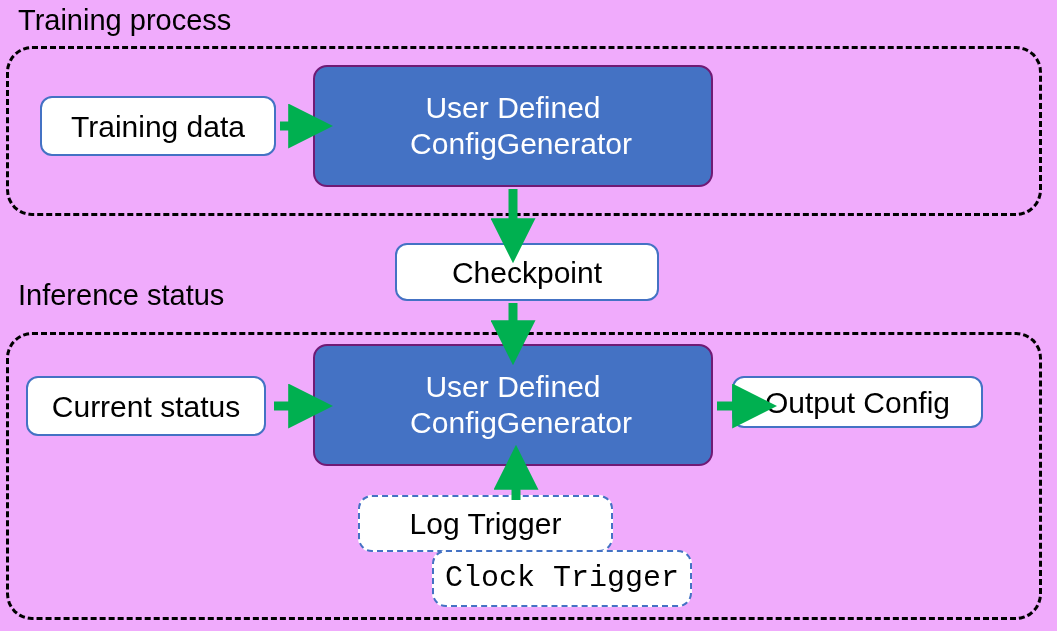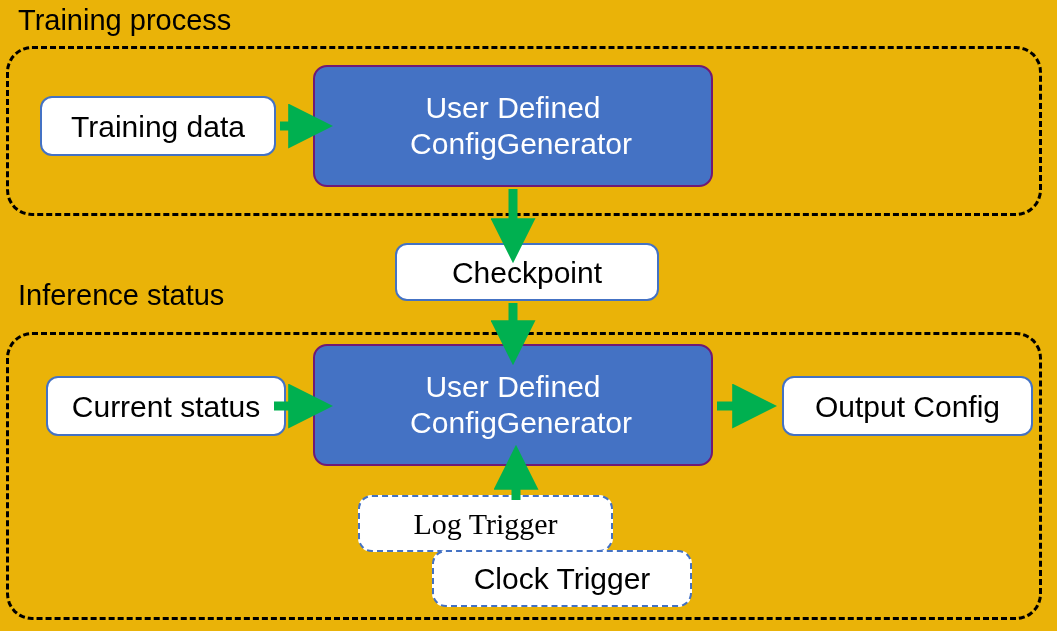--- a/index.html
+++ b/index.html
@@ -8,21 +8,21 @@
     background: #ffffff;
   }
   body {
     font-family: "Liberation Sans", sans-serif;
     -webkit-font-smoothing: antialiased;
   }
   #canvas {
     position: relative;
     width: 1057px;
     height: 631px;
-    background: #eab308;
+    background: #f0abfc;
     overflow: hidden;
   }
 
   
   .section-caption {
     position: absolute;
     color: #000000;
     font-size: 29px;
     line-height: 1;
     white-space: nowrap;
@@ -118,40 +118,40 @@
   </div>
 
   <div class="node-data" style="left:395px; top:243px; width:264px; height:58px;">
     <span>Checkpoint</span>
   </div>
 
   <div class="section-caption" style="left:18px; top:281px;">Inference status</div>
 
   <div class="process-container" style="left:6px; top:332px; width:1036px; height:288px;"></div>
 
-  <div class="node-data" style="left:46px; top:376px; width:240px; height:60px;">
+  <div class="node-data" style="left:26px; top:376px; width:240px; height:60px;">
     <span>Current status</span>
   </div>
 
   <div class="node-process" style="left:313px; top:344px; width:400px; height:122px;">
     <div>
       <span>User Defined</span>
       <span class="line2">ConfigGenerator</span>
     </div>
   </div>
 
-  <div class="node-data" style="left:782px; top:376px; width:251px; height:60px;">
+  <div class="node-data" style="left:732px; top:376px; width:251px; height:52px;">
     <span>Output Config</span>
   </div>
 
-  <div class="node-trigger" style="left:358px; top:495px; width:255px; height:57px;font-family:Liberation Serif, serif;">
+  <div class="node-trigger" style="left:358px; top:495px; width:255px; height:57px;">
     <span>Log Trigger</span>
   </div>
 
-  <div class="node-trigger" style="left:432px; top:550px; width:260px; height:57px;">
+  <div class="node-trigger" style="left:432px; top:550px; width:260px; height:57px;font-family:Liberation Mono, monospace;">
     <span>Clock Trigger</span>
   </div>
 
   <svg id="arrow-layer" viewBox="0 0 1057 631">
     <defs>
       <marker id="ah" markerWidth="5" markerHeight="5" refX="2.2" refY="2.5" orient="auto" markerUnits="strokeWidth">
         <path d="M0,0 L5,2.5 L0,5 z" fill="#00B050"></path>
       </marker>
     </defs>
 

